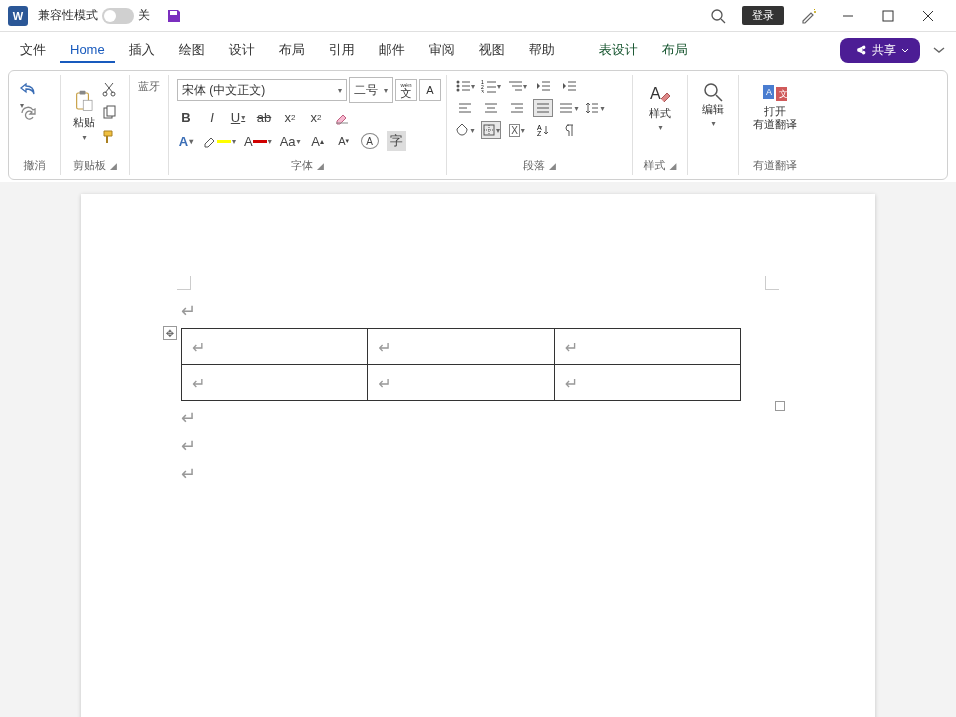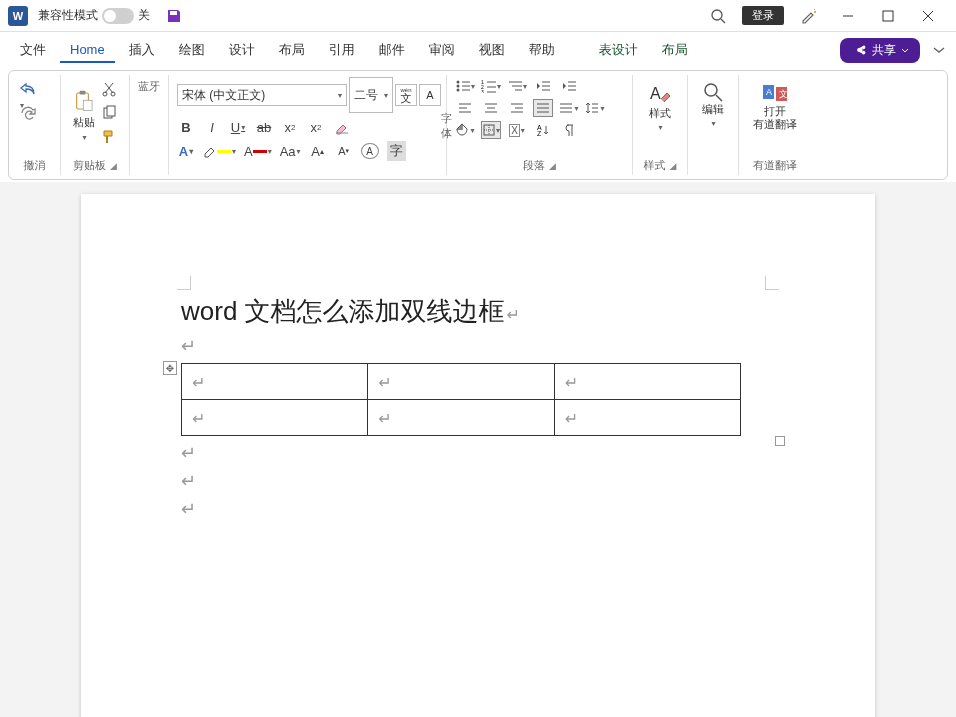--- a/index.html
+++ b/index.html
@@ -29,24 +29,24 @@
 .group:last-child{border-right:none}
 .group-body{flex:1;display:flex;align-items:flex-start}
 .group-label{font-size:11px;color:#666;text-align:center;padding-top:2px;display:flex;justify-content:center;align-items:center}
 .group-label .launcher{margin-left:4px;color:#888;font-size:9px}
 .vcol{display:flex;flex-direction:column;align-items:center;justify-content:center;height:100%;padding:0 4px}
 .vcol .ico{width:22px;height:22px;margin-bottom:4px}
 .vcol .lbl{font-size:11px;text-align:center;line-height:1.2}
 .small-stack{display:flex;flex-direction:column;gap:6px;padding:4px 2px}
 .small-ico{width:18px;height:18px;color:#555}
 .bt-ico{width:26px;height:26px;background:#0a3d91;border-radius:50%;display:flex;align-items:center;justify-content:center;color:#fff}
-.font-group{flex-direction:row}
+.font-group{flex-direction:column}
 .font-row1{display:flex;align-items:center;gap:2px;margin-bottom:4px}
 .font-name{width:170px;height:22px;border:1px solid #bbb;font-size:12px;padding:0 4px;display:flex;align-items:center;justify-content:space-between;background:#fff}
-.font-size{width:44px;height:36px;border:1px solid #bbb;font-size:12px;padding:0 4px;display:flex;align-items:center;justify-content:space-between;background:#fff}
+.font-size{width:44px;height:26px;border:1px solid #bbb;font-size:12px;padding:0 4px;display:flex;align-items:center;justify-content:space-between;background:#fff}
 .sq-btn{width:22px;height:22px;border:1px solid #bbb;display:flex;align-items:center;justify-content:center;font-size:11px}
 .font-row2,.font-row3{display:flex;align-items:center;gap:8px;margin-bottom:4px}
 .fbtn{min-width:18px;height:20px;display:flex;align-items:center;justify-content:center;font-size:13px;color:#444}
 .fbtn sub,.fbtn sup{font-size:8px}
 .dd{font-size:8px;color:#666;margin-left:1px}
 .color-bar{width:14px;height:3px;display:block}
 .para-row{display:flex;align-items:center;gap:6px;margin-bottom:4px}
 .pbtn{width:20px;height:18px;display:flex;align-items:center;justify-content:center;color:#555}
 .pbtn.sel{border:1px solid #888;background:#e8e8e8}
 .big-btn{display:flex;flex-direction:column;align-items:center;padding:4px 6px}
@@ -453,23 +453,20 @@
     <div class="group-label">有道翻译</div>
   </div>
 
 </div>
 
 <div class="workspace">
   <div class="page">
     <div class="corner tl"></div>
     <div class="corner tr"></div>
 
-    <div class="doc-h">
-      <span>word 文档怎么添加双线边框</span><span class="ret">↵</span>
-    </div>
     <div class="para-empty">↵</div>
 
     <div class="tbl-wrap">
       <div class="tbl-handle">✥</div>
       <table class="tbl">
         <tbody>
         <tr>
           <td><span class="ret">↵</span></td>
           <td><span class="ret">↵</span></td>
           <td><span class="ret">↵</span></td>

